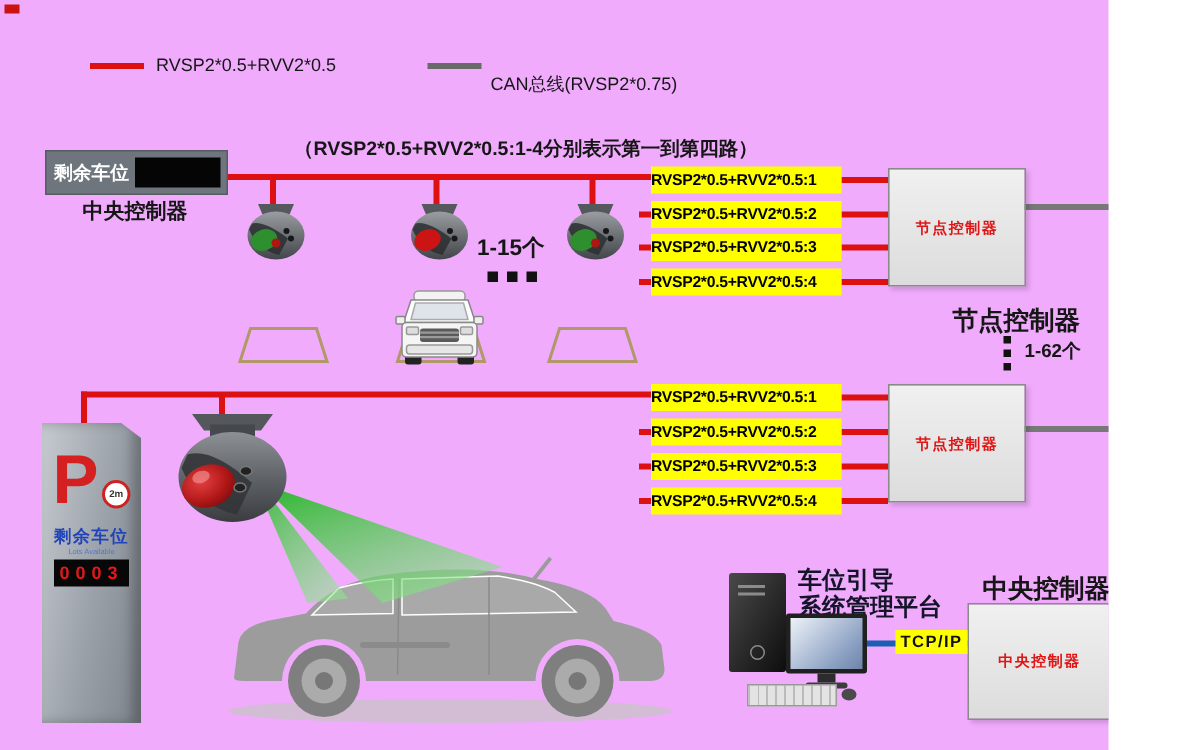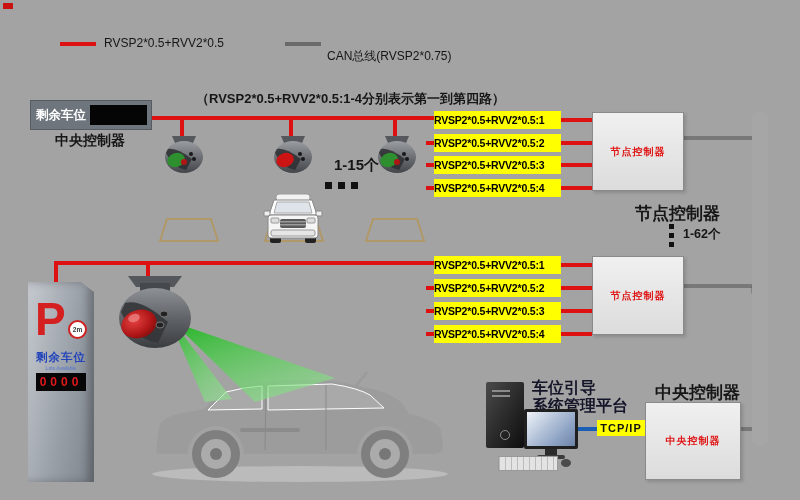--- a/index.html
+++ b/index.html
@@ -1,16 +1,16 @@
 <!DOCTYPE html>
 <html><head>
 <meta charset="utf-8">
 <style>
   html,body{margin:0;padding:0;background:#fff;}
-  #stage{position:relative;width:800px;height:500px;background:#a3a3a3;overflow:hidden;
+  #stage{position:relative;width:739px;height:500px;background:#f0abfc;overflow:hidden;
          font-family:"Liberation Sans","DejaVu Sans",sans-serif;color:#111;}
   .abs{position:absolute;}
   .wire{position:absolute;background:#dd1111;}
   .gray-line{position:absolute;background:#787878;}
   .blue-line{position:absolute;background:#1a5fb4;}
   .ylabel{position:absolute;left:434px;width:127px;height:18px;background:#ffff00;
           font-size:10.5px;font-weight:bold;letter-spacing:-0.2px;line-height:18px;
           text-align:left;color:#000;white-space:nowrap;z-index:5;}
   .ctrl-box{position:absolute;left:592px;width:90px;background:linear-gradient(180deg,#f0f0f0,#dcdcdc);
             border:1px solid #8a8a8a;box-shadow:2px 2px 3px rgba(0,0,0,.15);
@@ -105,21 +105,21 @@
   <svg class="abs" style="left:375px;top:133px;z-index:4;" width="44" height="42" viewBox="0 0 44 42">
     <path d="M10,3 L34,3 L31,10 L13,10 Z" fill="#55585c"></path>
     <ellipse cx="22" cy="24" rx="19" ry="16" fill="url(#gdome)"></ellipse>
     <path d="M4,20 Q10,34 24,37 L30,26 Q14,14 6,16 Z" fill="#2c2e30" opacity=".85"></path>
     <ellipse cx="14" cy="27" rx="9" ry="7" fill="#2e8f2e" transform="rotate(-20 14 27)"></ellipse>
     <circle cx="22" cy="29" r="3" fill="#b01515"></circle>
     <circle cx="29" cy="21" r="2" fill="#17181a"></circle>
       <circle cx="32" cy="26" r="2" fill="#17181a"></circle>
   </svg>
 
-  <div class="note" style="left:334px;top:156px;font-size:15px;font-weight:600;">1-15个</div>
+  <div class="note" style="left:318px;top:156px;font-size:15px;font-weight:600;">1-15个</div>
   <div class="abs dotrow" style="left:325px;top:175px;"><span></span><span></span><span></span></div>
 
   <svg class="abs" style="left:158px;top:217px;" width="62" height="26" viewBox="0 0 62 26">
     <polygon points="9,2 53,2 60,24 2,24" fill="none" stroke="#b09868" stroke-width="2"></polygon>
   </svg>
   <svg class="abs" style="left:263px;top:217px;" width="62" height="26" viewBox="0 0 62 26">
     <polygon points="9,2 53,2 60,24 2,24" fill="none" stroke="#b09868" stroke-width="2"></polygon>
   </svg>
   <svg class="abs" style="left:364px;top:217px;" width="62" height="26" viewBox="0 0 62 26">
     <polygon points="9,2 53,2 60,24 2,24" fill="none" stroke="#b09868" stroke-width="2"></polygon>
@@ -189,21 +189,21 @@
   <div class="gray-line" style="left:682px;top:284px;width:72px;height:4px;"></div>
 
   <div id="can-bar"></div>
   <div id="can-label">CAN总线</div>
 
   <div id="guidance-sign">
     <span class="p">P</span>
     <span class="badge">2m</span>
     <span class="t1">剩余车位</span>
     <span class="t2">Lots Available</span>
-    <span class="cnt">0000</span>
+    <span class="cnt">0003</span>
   </div>
 
   <svg class="abs" style="left:150px;top:362px;z-index:1;" width="300" height="124" viewBox="0 0 300 124">
     <ellipse cx="150" cy="112" rx="148" ry="8" fill="#c4c4c4" opacity=".7"></ellipse>
     <line x1="206" y1="24" x2="217" y2="10" stroke="#9b9b9b" stroke-width="2.5"></line>
     <path d="M6,90 L9,66 Q11,56 28,52 L54,47 Q72,26 108,21 Q168,13 208,24 Q244,30 254,44 L259,52 Q286,58 291,68 L293,84 Q293,92 283,92 L263,92 A28,28 0 1 0 207,92 L94,92 A28,28 0 1 0 38,92 L13,92 Q6,92 6,90 Z" fill="#9c9c9c"></path>
     <path d="M58,48 L76,30 Q94,25 112,24 L112,47 Z" fill="#a9a9a9" stroke="#fff" stroke-width="1"></path>
     <path d="M118,24 L182,22 Q208,26 220,33 L234,46 L118,48 Z" fill="#a9a9a9" stroke="#fff" stroke-width="1"></path>
     <line x1="116" y1="24" x2="115" y2="88" stroke="#8a8a8a" stroke-width="1"></line>
     <line x1="176" y1="23" x2="176" y2="88" stroke="#8a8a8a" stroke-width="1"></line>

